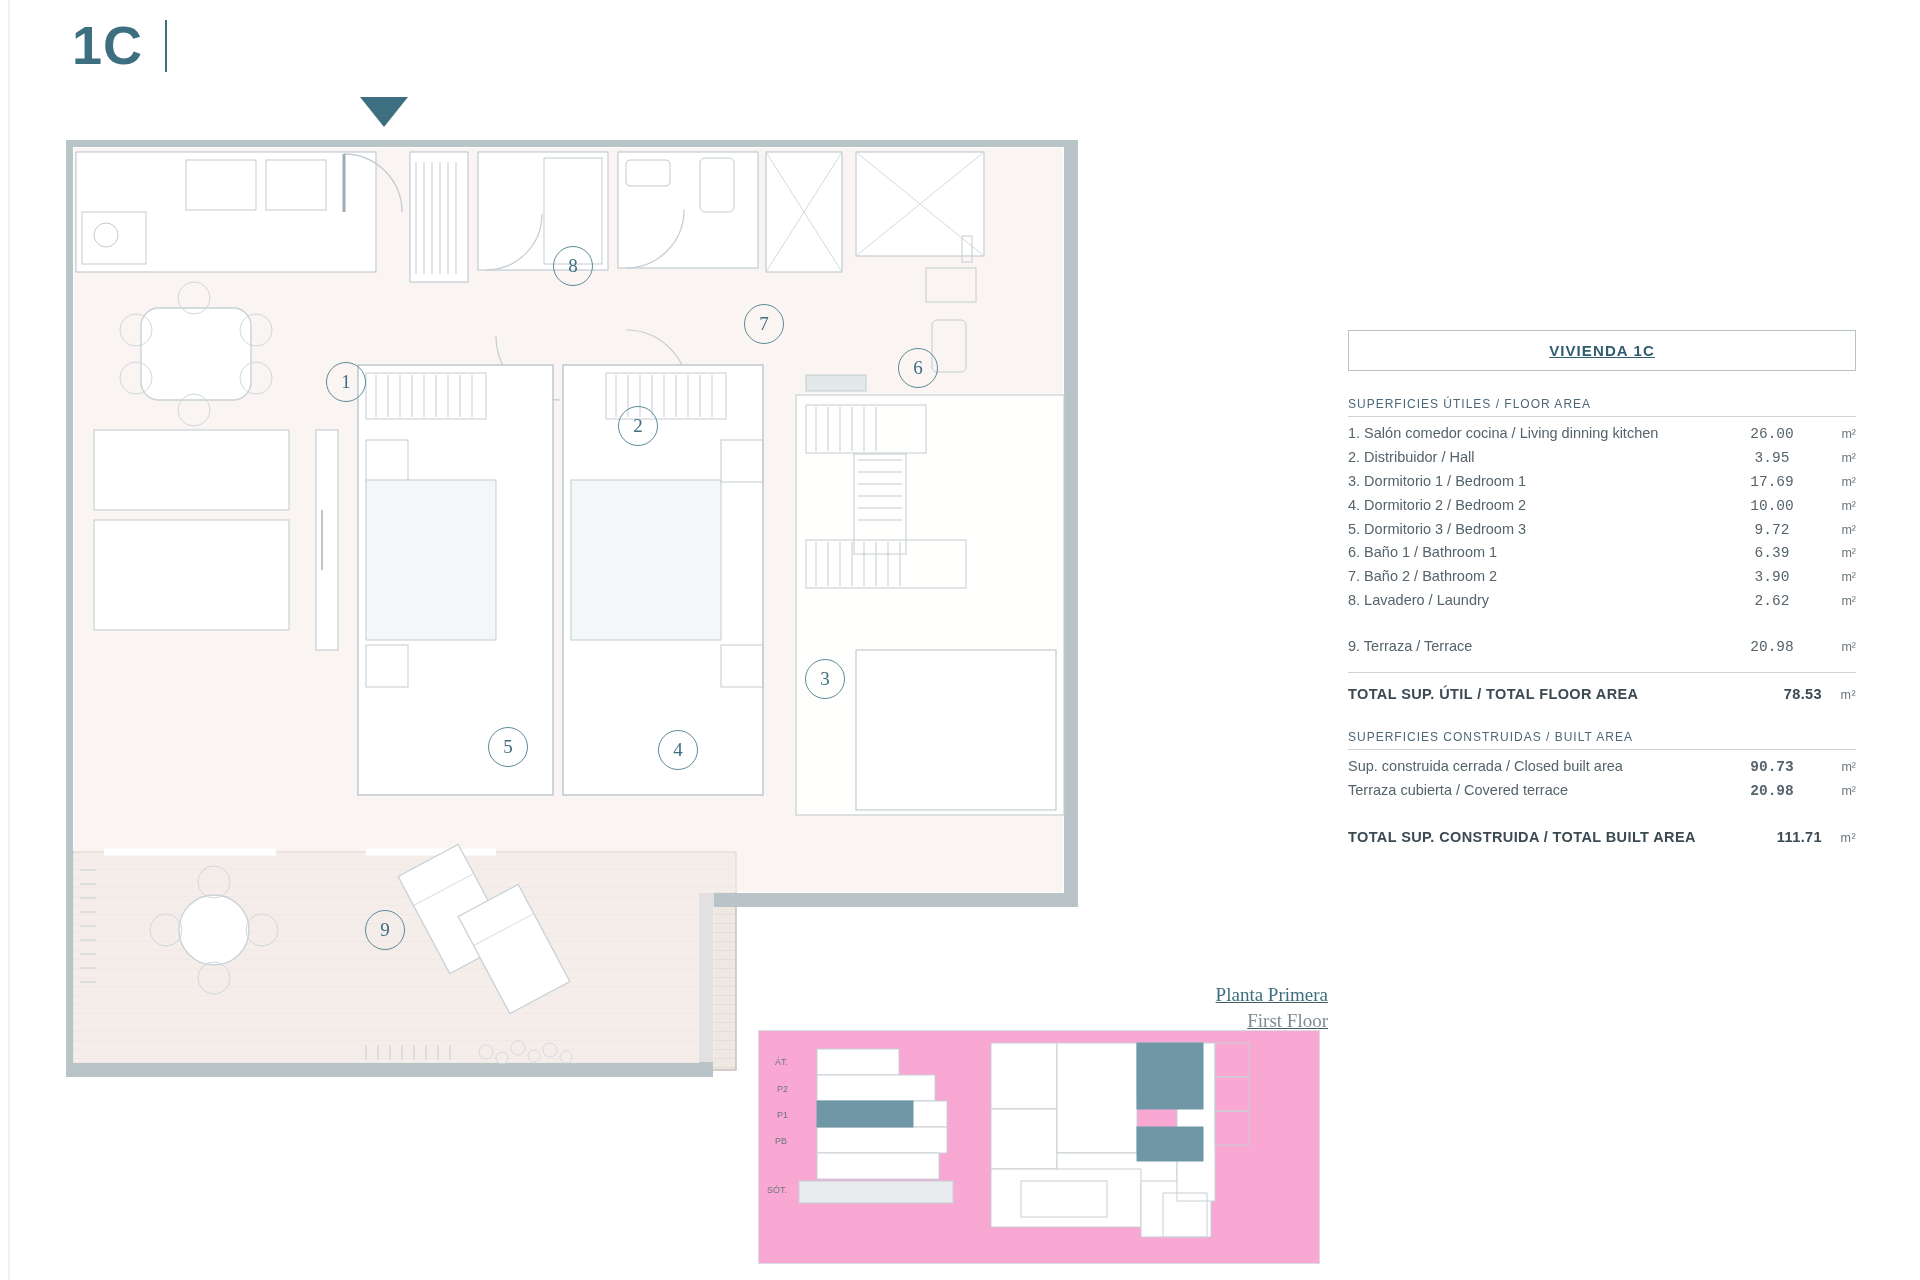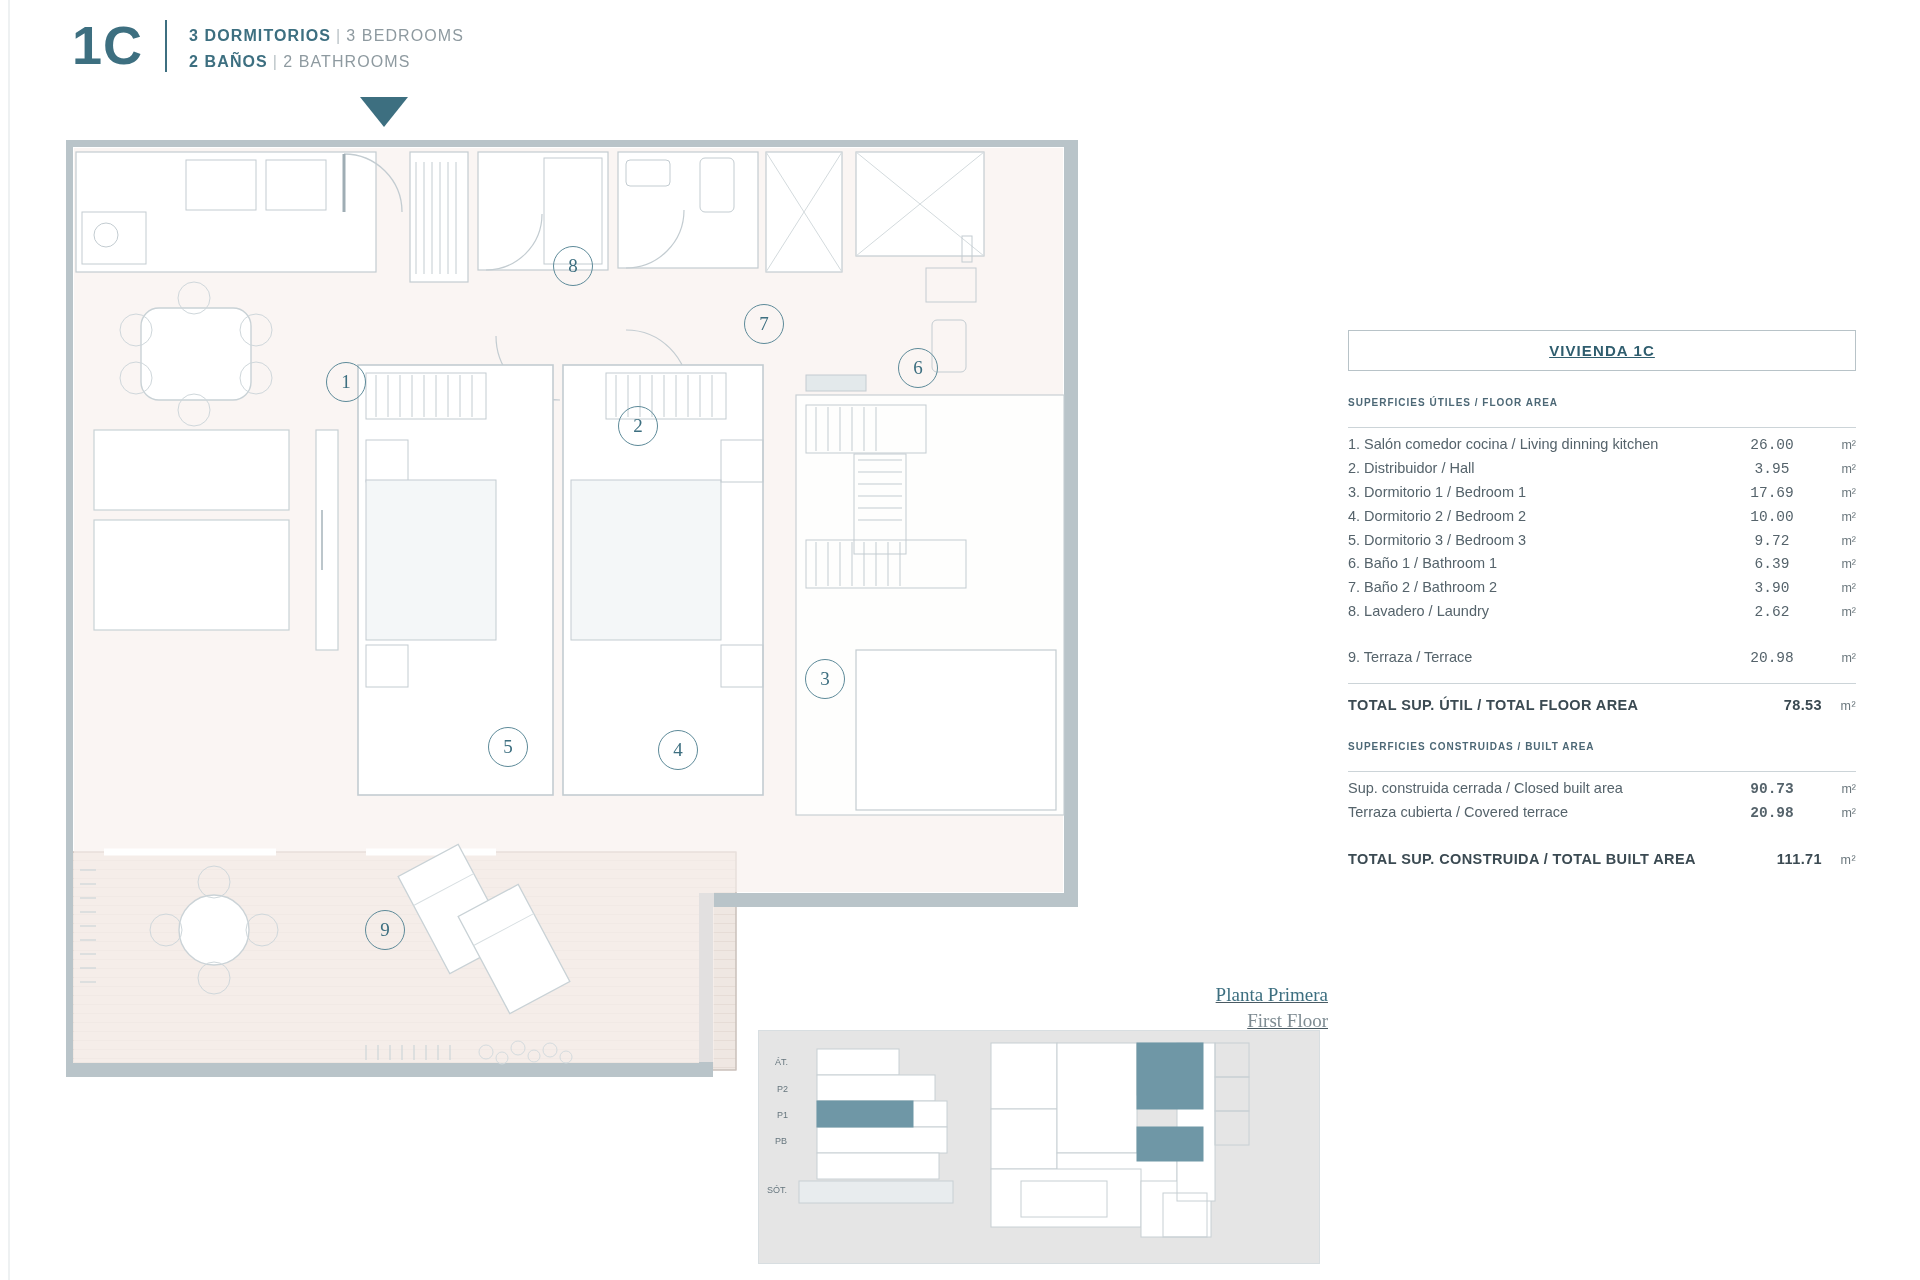--- a/index.html
+++ b/index.html
@@ -38,22 +38,22 @@
     font-family:"Liberation Serif", serif;
   }
 
   
   .panel{position:absolute;left:1348px;top:330px;width:508px;}
   .panel-title{
     border:1px solid #b8c3c8;text-align:center;font-size:15px;font-weight:700;
     letter-spacing:1.1px;color:#2f5d6e;padding:11px 0;margin-bottom:26px;text-decoration:underline;
   }
   .sect-head{
-    font-size:10px;letter-spacing:1px;color:#4d6876;font-weight:700;
-    padding-bottom:19px;border-bottom:1px solid #ccd4d8;margin-bottom:5px;
+    font-size:12px;letter-spacing:1px;color:#4d6876;font-weight:400;
+    padding-bottom:5px;border-bottom:1px solid #ccd4d8;margin-bottom:5px;
   }
   .row{display:flex;align-items:baseline;font-size:14.5px;color:#55636b;padding:3.4px 0;gap:19px;}
   .row .lbl{flex:1;white-space:nowrap;}
   .row .val{width:62px;text-align:center;font-family:Liberation Mono, monospace;}
   .row .unit{width:34px;text-align:right;color:#6b777d;font-size:12.5px;}
   .row.gap{margin-top:22px;}
   .total{
     display:flex;align-items:flex-end;font-size:14.5px;color:#3b4a52;font-weight:700;
     letter-spacing:.4px;border-top:1px solid #ccd4d8;margin-top:14px;padding-top:13px;
   }
@@ -64,43 +64,35 @@
   .total.no-border{border-top:none;}
 
   
   .floor-caption{
     position:absolute;right:592px;top:982px;text-align:right;line-height:26px;text-decoration:underline;
   }
   .floor-caption .l1{font-size:19px;color:#3d6f80;font-family:"Liberation Serif", serif;}
   .floor-caption .l2{font-size:19px;color:#7f8c93;font-family:"Liberation Serif", serif;}
 
   
-  .keymap{position:absolute;left:758px;top:1030px;width:560px;height:232px;border:1px solid #d8dee1;background:#e5e5e5;}
+  .keymap{position:absolute;left:758px;top:1030px;width:560px;height:232px;border:1px solid #d8dee1;background:#f9a8d4;}
   .keymap svg{display:block;}
 
   .left-rule{position:absolute;left:8px;top:0;width:2px;height:1280px;background:#eef1f2;}
 </style>
 </head>
 <body>
 
 <div class="page">
 
   <div class="left-rule"></div>
 
   <div class="header">
     <div class="unit-code">1C</div>
     <div class="header-divider"></div>
-    <div class="header-lines">
-      <div class="hline">
-        <b>3 DORMITORIOS</b><span class="hsep">|</span><span>3 BEDROOMS</span>
-      </div>
-      <div class="hline">
-        <b>2 BAÑOS</b><span class="hsep">|</span><span>2 BATHROOMS</span>
-      </div>
-    </div>
   </div>
 
   <div class="plan">
     <svg width="1090" height="960" viewBox="0 0 1090 960" xmlns="http://www.w3.org/2000/svg">
       <defs>
         <pattern id="hatch" width="6" height="6" patternUnits="userSpaceOnUse" patternTransform="rotate(45)">
           <line x1="0" y1="0" x2="0" y2="6" stroke="#cfd8dc" stroke-width="1.2"></line>
         </pattern>
         <pattern id="deck" width="1" height="9" patternUnits="userSpaceOnUse">
           <rect width="1" height="9" fill="#efe7e2"></rect>

